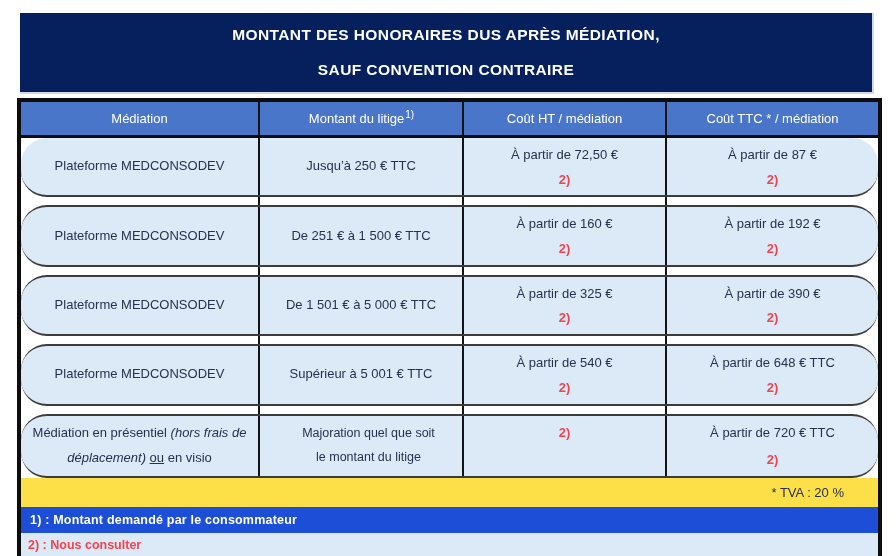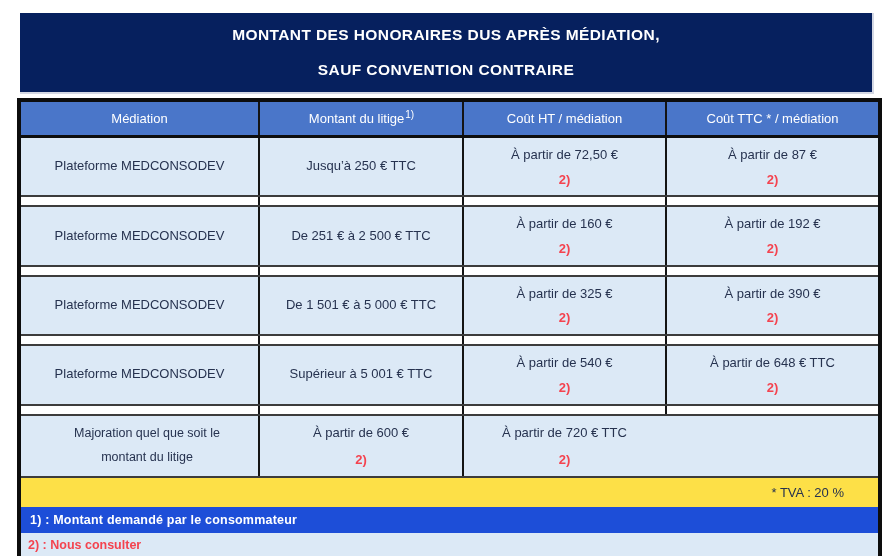--- a/index.html
+++ b/index.html
@@ -23,21 +23,21 @@
   }
   .band { display:grid; grid-template-columns:237px 204px 203px 1fr; }
   .band > div { box-sizing:border-box; border-left:2px solid #141414; }
   .band > div:first-child { border-left:none; }
   .thead { background:#4A76C9; height:33px; border-bottom:3px solid #0d0d0d; }
   .th {
     display:flex; align-items:center; justify-content:center;
     color:#ffffff; font-size:13px; text-align:center;
   }
   .th sup { font-size:10px; position:relative; top:-4px; left:1px; }
-  .row { background:#DCE9F6; border-bottom:2px solid #3c3c3c; }
+  .row { background:#DCE9F6; border-bottom:2px solid #3c3c3c;border-radius:26px; }
   .row.gapped { border-top:2px solid #3c3c3c; }
   .gap { height:8px; background:#ffffff; }
   .cell {
     display:flex; flex-direction:column; align-items:center; justify-content:center;
     color:#26324F; font-size:13px; text-align:center; padding:4px 10px; line-height:1.9;
   }
   .cell-cost { justify-content:space-between; padding-top:5px; padding-bottom:3px; }
   .cost-note { color:#F4434F; font-weight:bold; font-size:13px; }
   .r1 { min-height:56px; } .r2 { min-height:55px; } .r3 { min-height:55px; }
   .r4 { min-height:57px; } .r5 { min-height:60px; }
@@ -100,21 +100,21 @@
     </div>
     <div class="band gap">
         <div></div>
         <div></div>
         <div></div>
         <div></div>
       </div>
 
     <div class="band row gapped r2">
       <div class="cell">Plateforme MEDCONSODEV</div>
-      <div class="cell">De 251 € à 2 500 € TTC</div>
+      <div class="cell">De 251 € à 1 500 € TTC</div>
       <div class="cell cell-cost">
         <span>À partir de 160 €</span>
         <span class="cost-note">2)</span>
       </div>
       <div class="cell cell-cost">
         <span>À partir de 192 €</span>
         <span class="cost-note">2)</span>
       </div>
     </div>
     <div class="band gap">
@@ -156,23 +156,25 @@
       </div>
     </div>
     <div class="band gap">
         <div></div>
         <div></div>
         <div></div>
         <div></div>
       </div>
 
     <div class="band row gapped r5">
+      <div class="cell">
+        <span><span>Médiation en présentiel </span><span class="it">(hors frais de déplacement) </span><span class="ul">ou</span><span> en visio</span></span>
+      </div>
       <div class="cell" style="line-height:1.9; padding-left:39px; padding-right:24px; font-size:12.5px;">Majoration quel que soit le montant du litige</div>
       <div class="cell cell-cost">
-        <span>À partir de 600 €</span>
         <span class="cost-note">2)</span>
       </div>
       <div class="cell cell-cost">
         <span>À partir de 720 € TTC</span>
         <span class="cost-note">2)</span>
       </div>
     </div>
 
     <div class="tva-row">
       <span>* TVA : 20 %</span>

